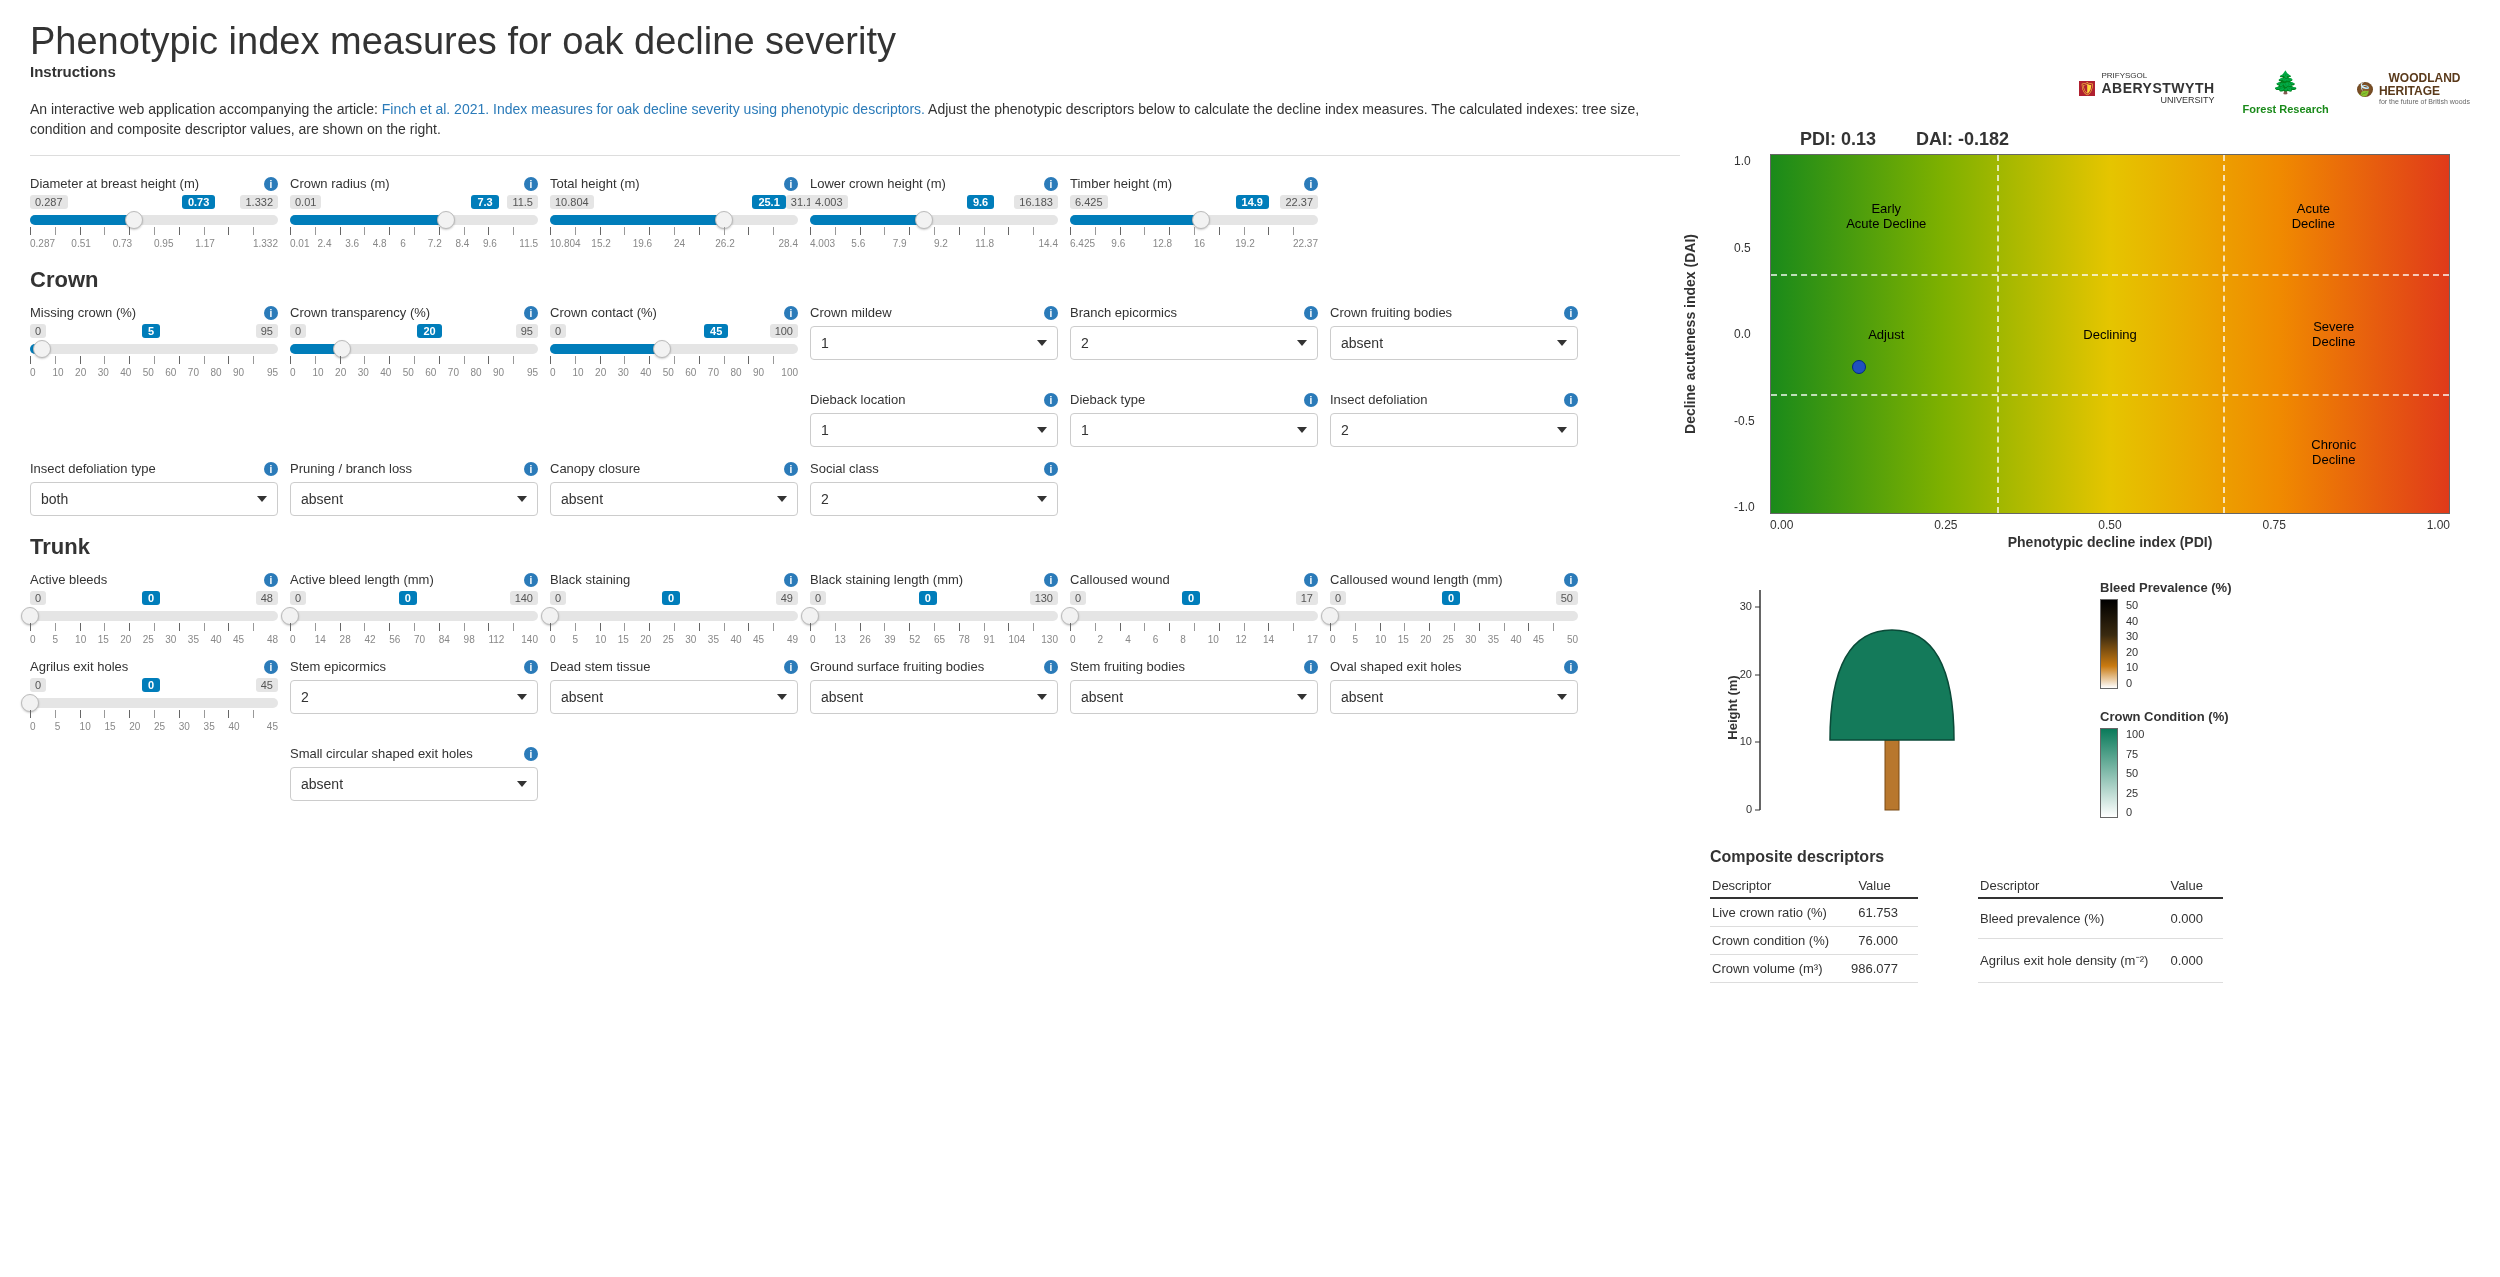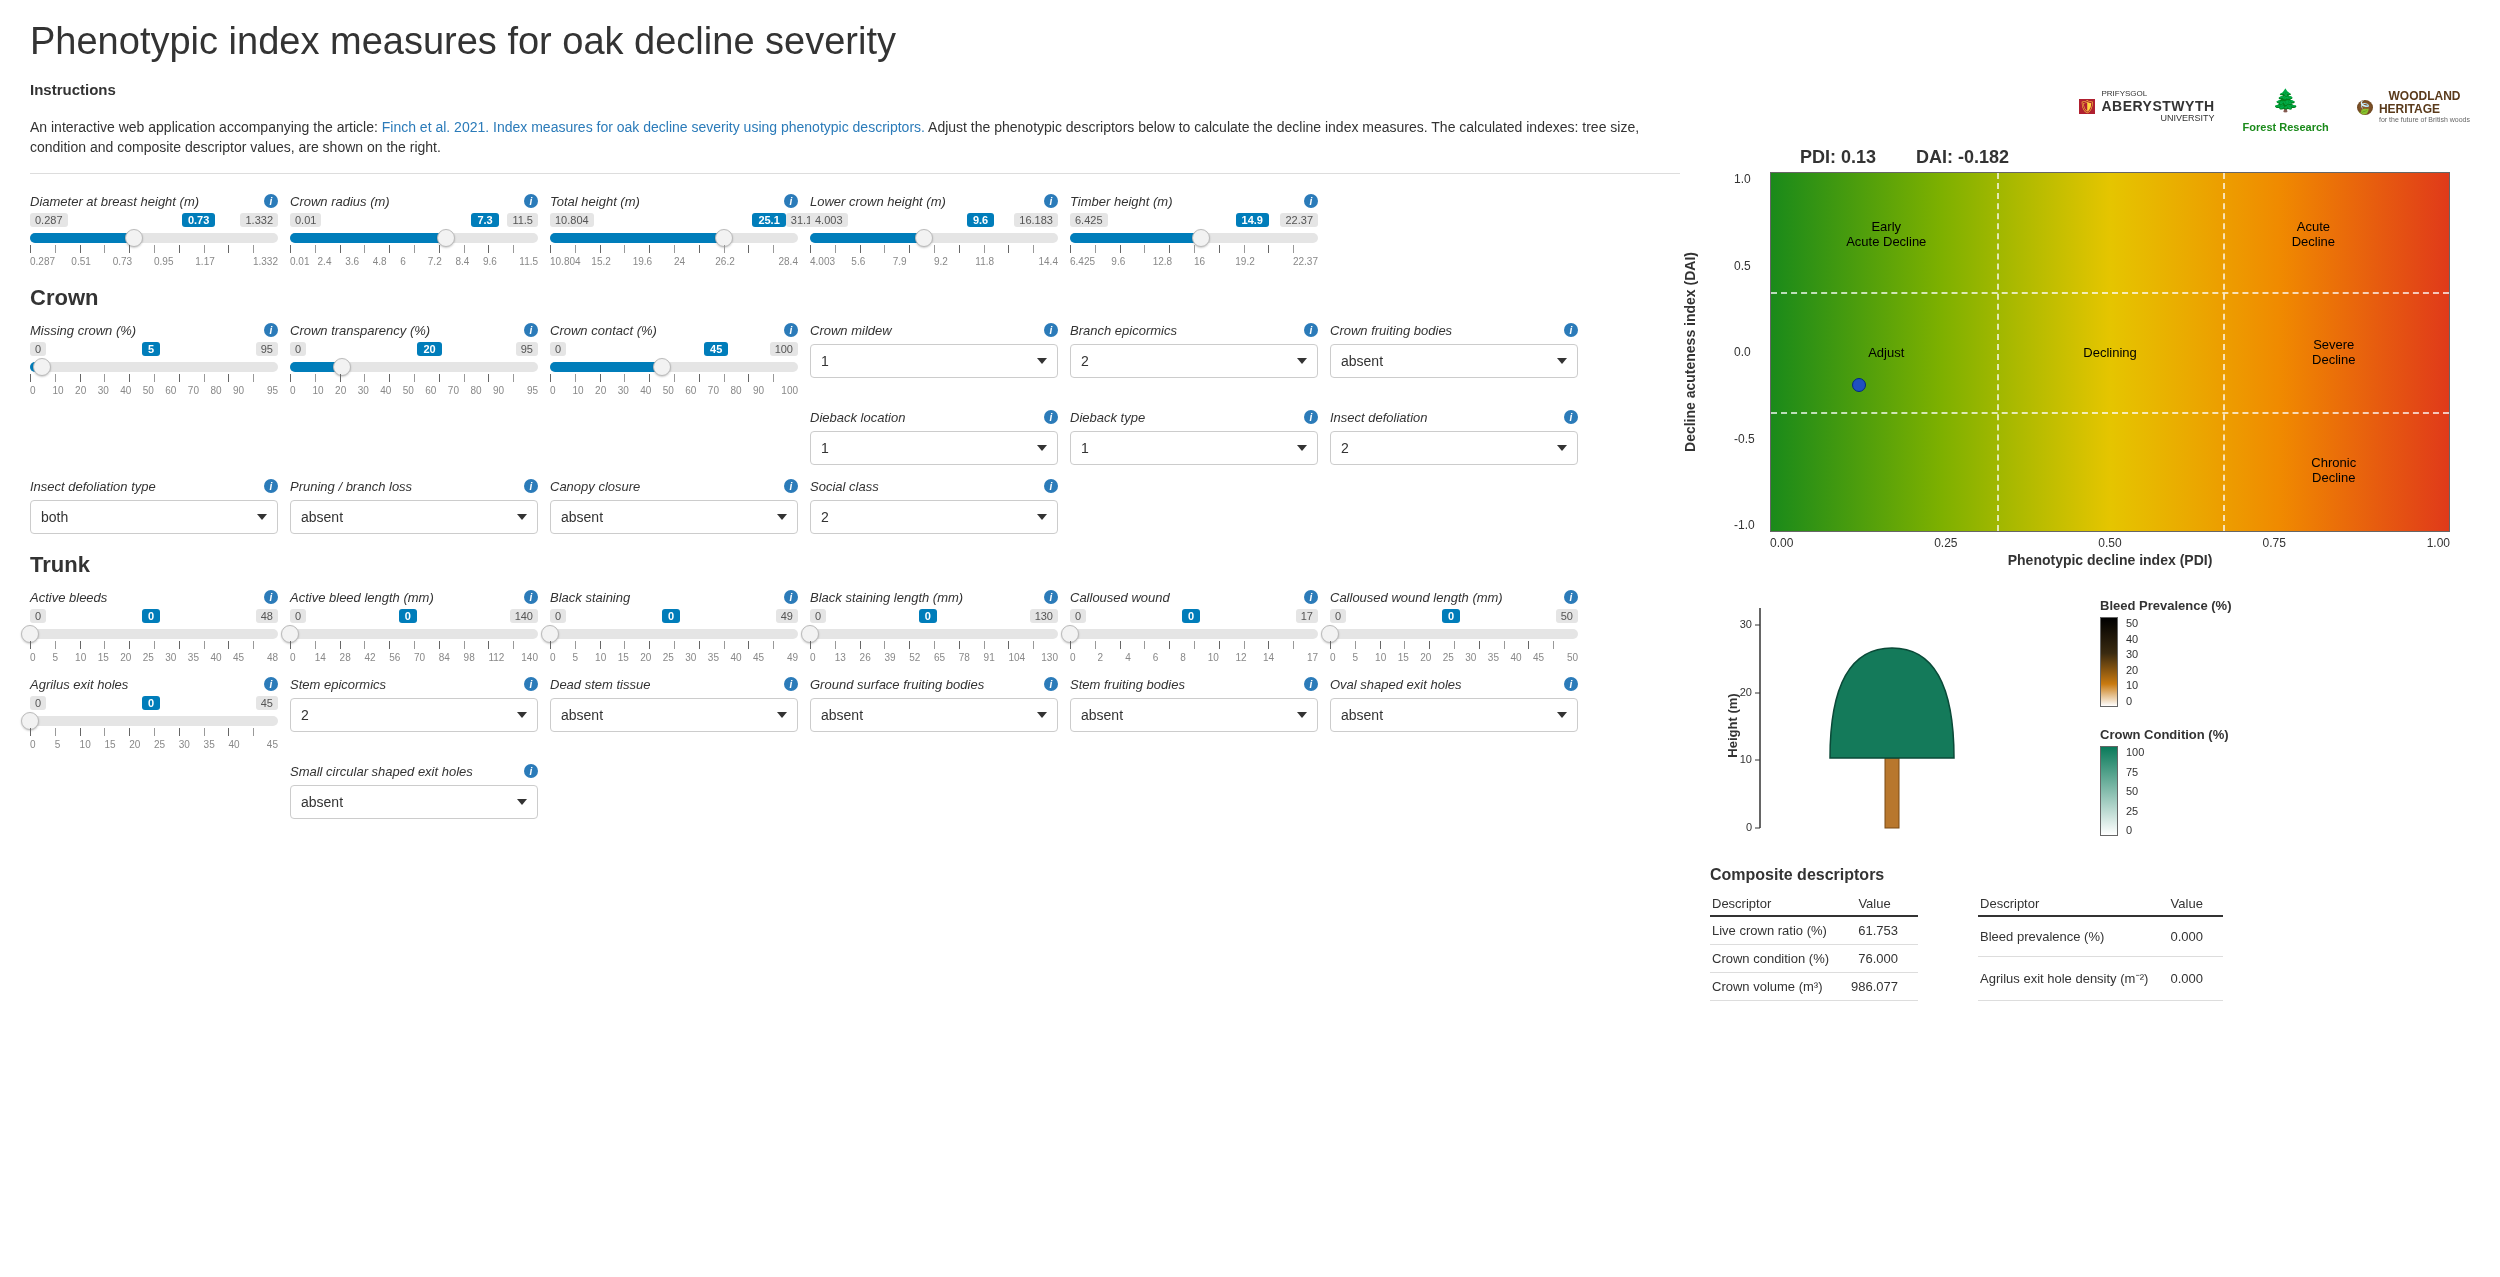--- a/index.html
+++ b/index.html
@@ -8,37 +8,36 @@
     background: #fff;
     color: #333;
     font-size: 13px;
     padding: 20px 30px;
     width: 2500px;
   }
   .page-title {
     font-size: 38px;
     font-weight: 300;
     color: #333;
-    margin-bottom: 18px;
   }
   .layout {
     display: flex;
     gap: 30px;
   }
   .left-col { flex: 1 1 1600px; }
   .right-col { flex: 0 0 760px; }
   .instructions-title { font-weight: bold; margin-bottom: 20px; font-size: 15px; }
   .instructions-text { font-size: 14px; color: #333; line-height: 1.4; margin-bottom: 16px; }
   .instructions-text a { color: #2b7bb9; text-decoration: none; }
   hr { border: none; border-top: 1px solid #ddd; margin: 10px 0 20px 0; }
   .section-title { font-size: 22px; font-weight: bold; margin: 18px 0 12px 0; }
   .row { display: flex; flex-wrap: wrap; gap: 18px 12px; margin-bottom: 14px; }
   .control { width: 248px; }
 
-  .control-header { display: flex; justify-content: space-between; align-items: flex-start; margin-bottom: 4px; font-size: 13px; font-style: italic;}
+  .control-header { display: flex; justify-content: space-between; align-items: flex-end; margin-bottom: 4px; font-size: 13px;}
   .info-icon {
     width: 14px; height: 14px; border-radius: 50%;
     background: #2b7bb9; color: #fff; font-size: 10px; font-weight: bold;
     display: inline-flex; align-items: center; justify-content: center;
     flex-shrink: 0;
   }
   .slider-range { display: flex; justify-content: space-between; font-size: 11px; color: #888; margin-bottom: 2px;}
   .slider-range .val-badge {
     background: #007dba; color: #fff; font-size: 11px; padding: 1px 6px;
     border-radius: 3px; font-weight: bold;

